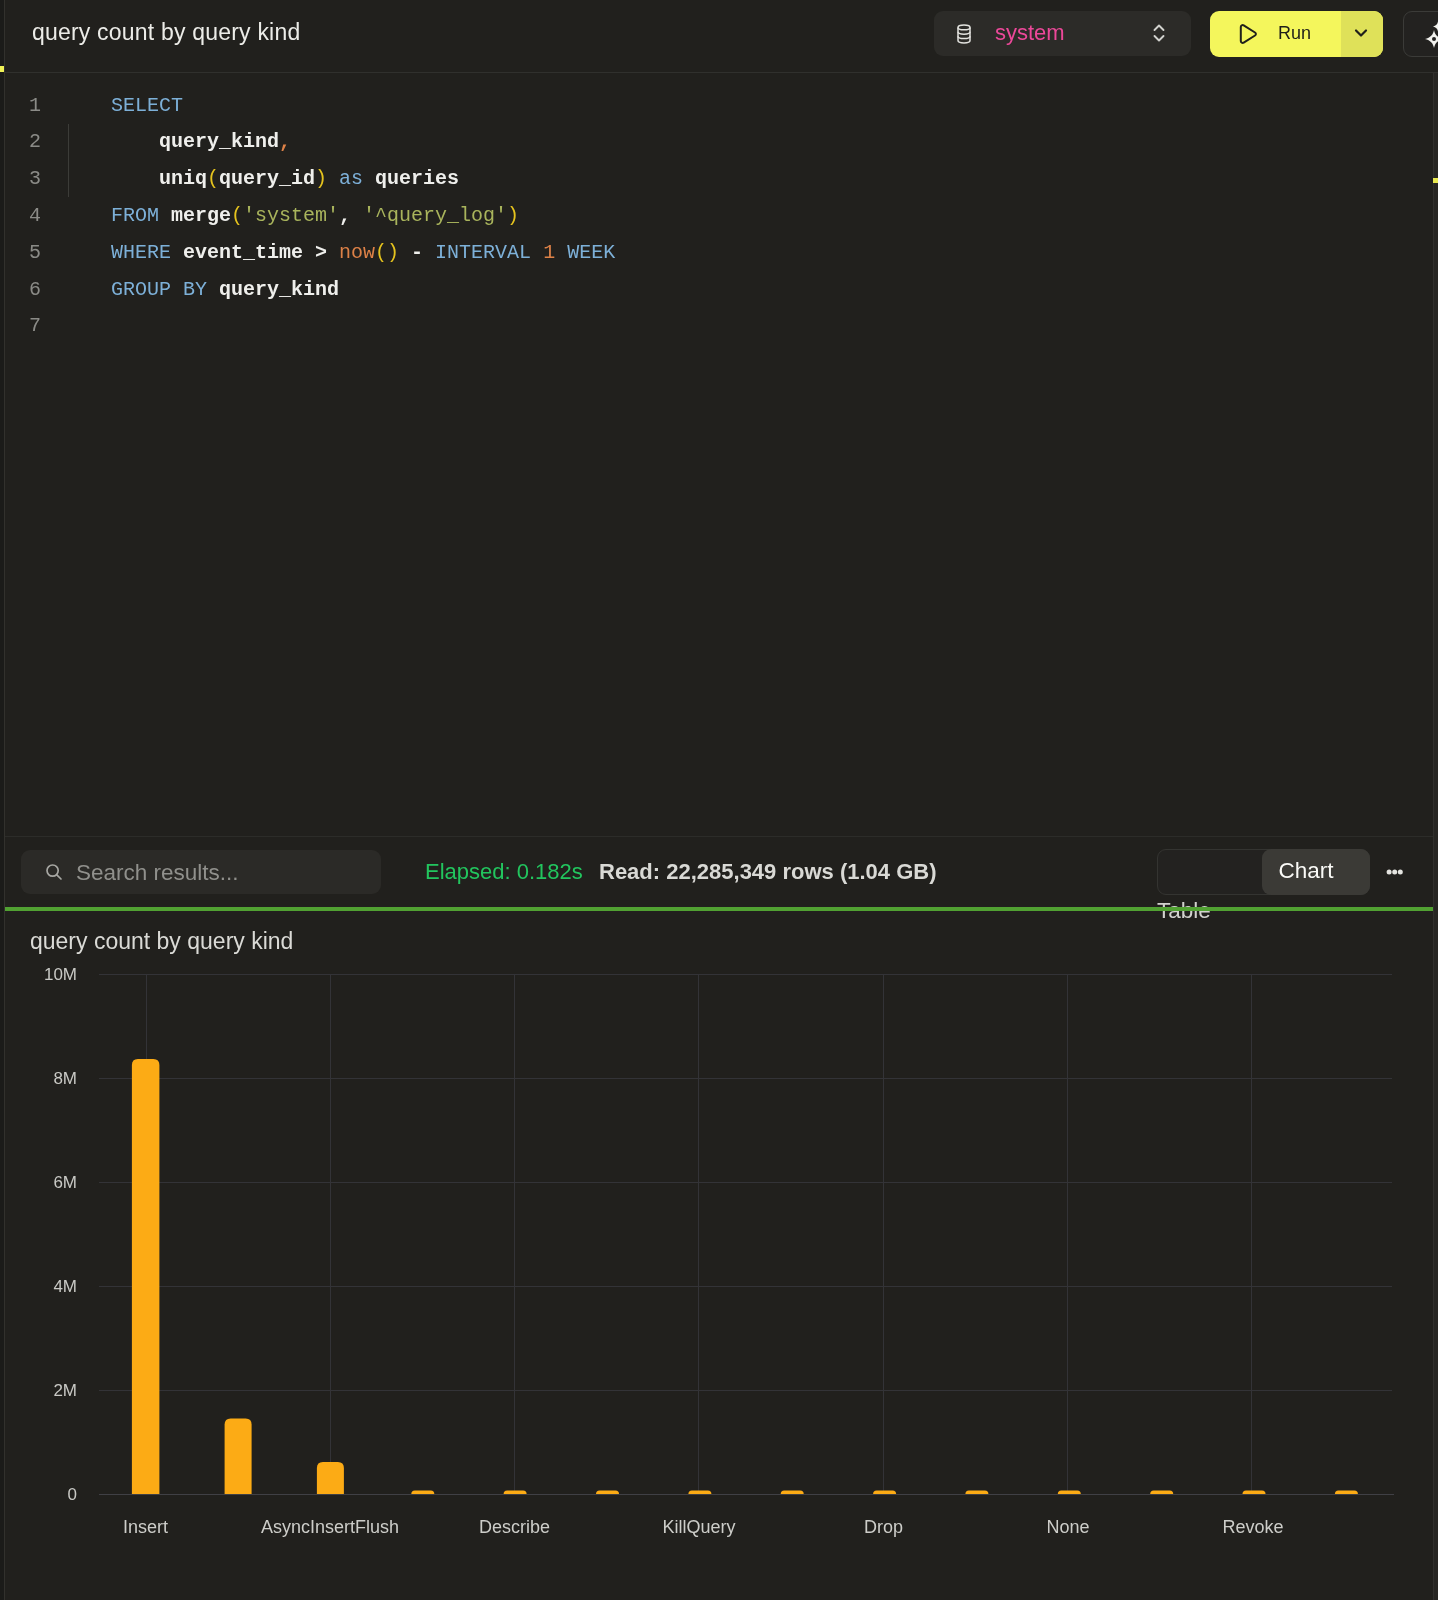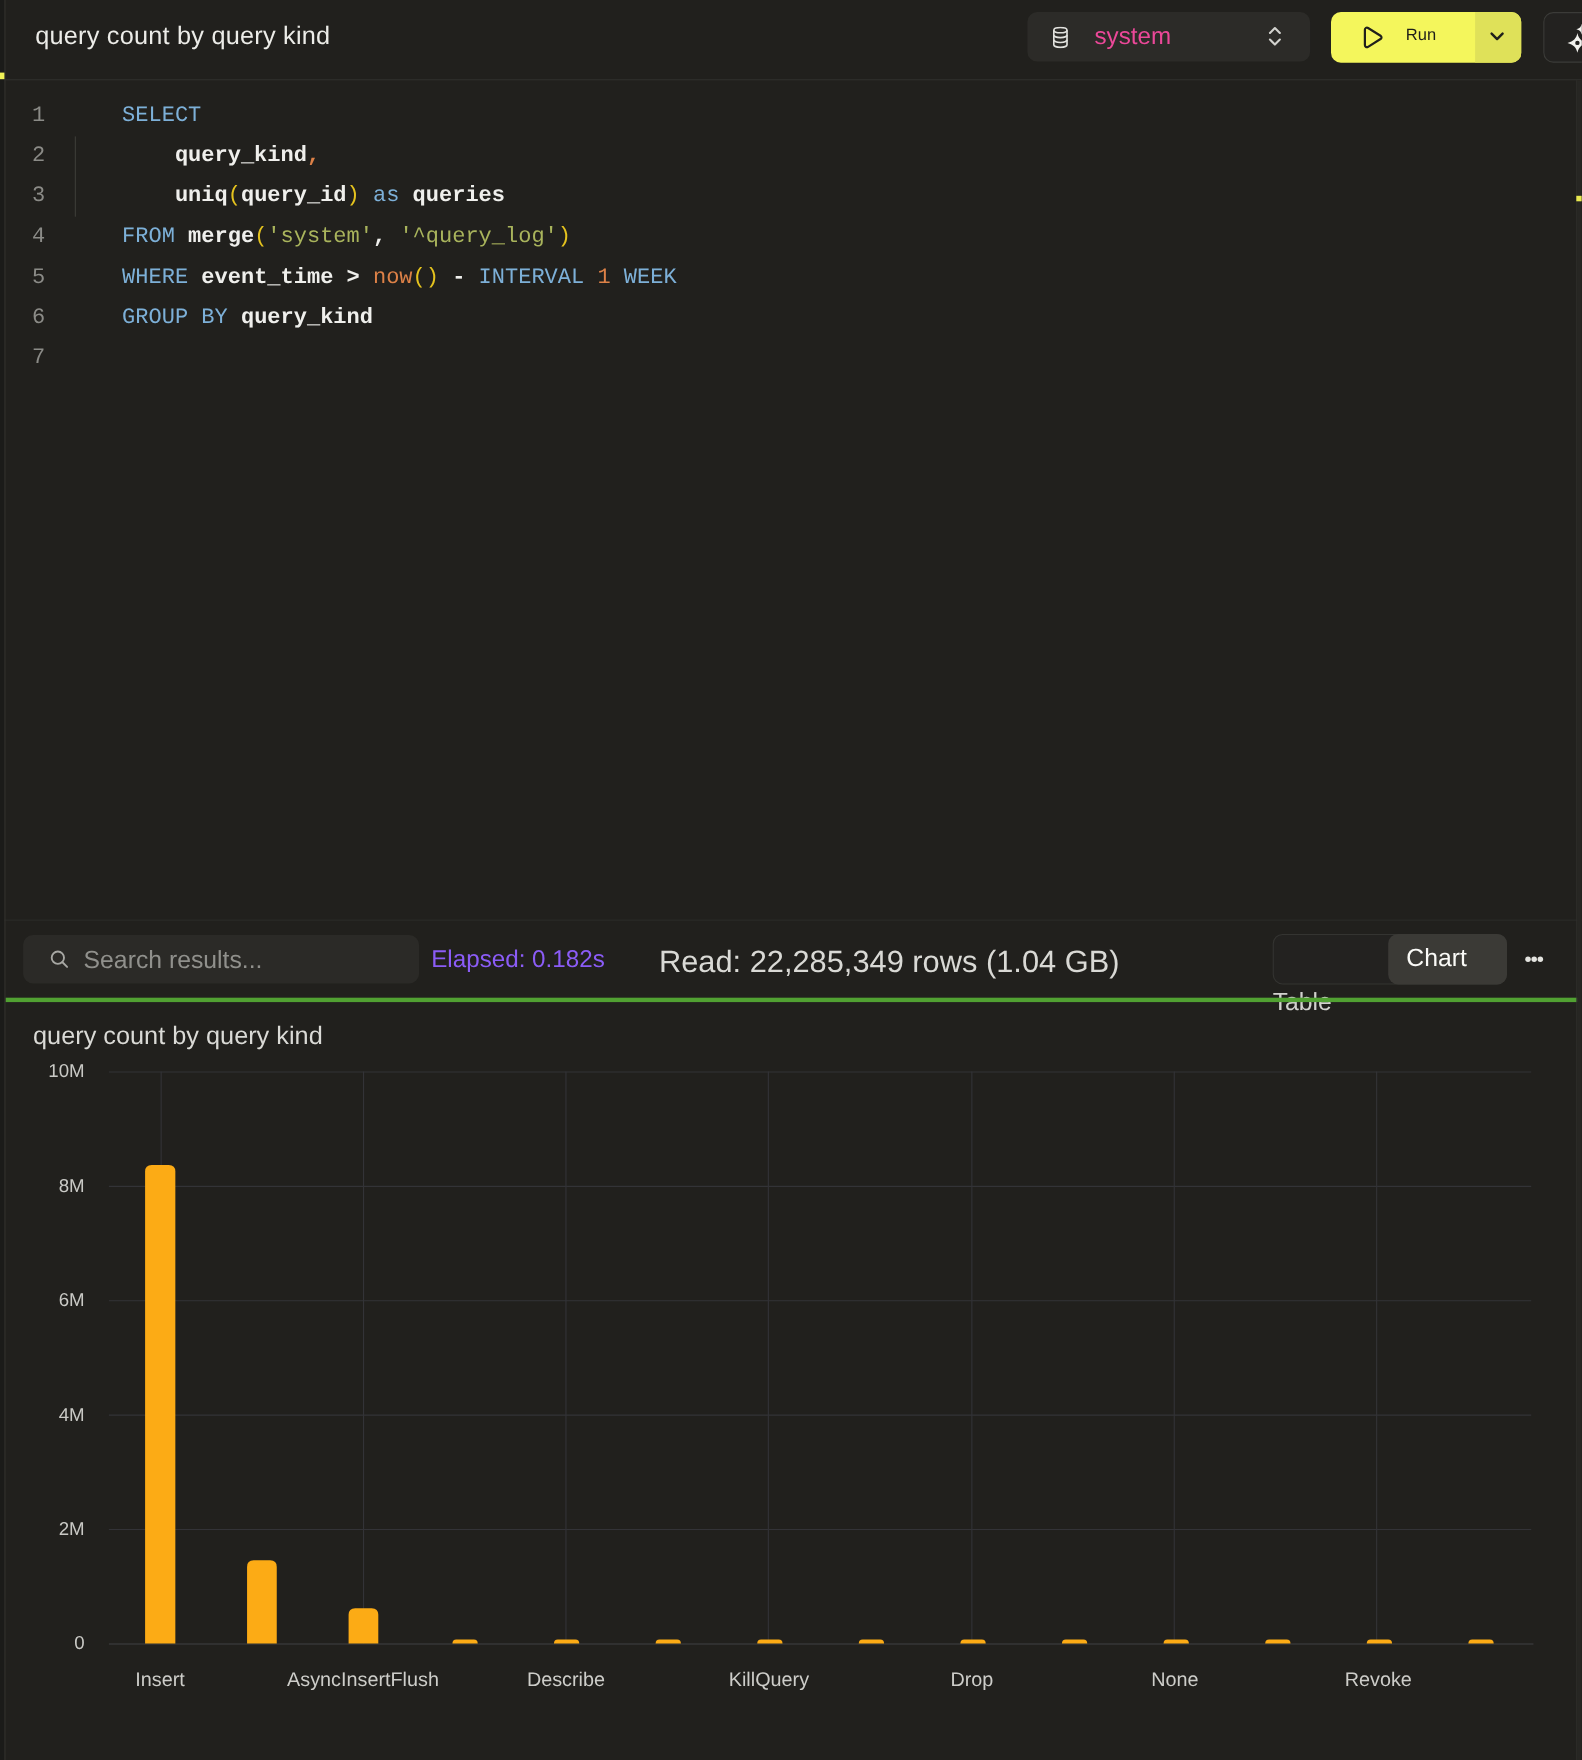--- a/index.html
+++ b/index.html
@@ -17,21 +17,21 @@
   #header { left:0; top:0; width:1438px; height:73px; border-bottom:1px solid #30302d; }
   #htitle { left:32px; top:19px; font-size:23px; color:#ececE8; letter-spacing:.2px; }
 
   #dbselect { left:934px; top:11px; width:257px; height:45px; border-radius:9px; background:#2c2b28; }
   #dbtext { left:995px; top:20px; font-size:22px; color:#ec4899; }
   #dbicon { left:956px; top:24px; }
   #dbchev { left:1150px; top:23px; }
 
   #runbtn { left:1210px; top:11px; width:173px; height:46px; border-radius:9px; background:#f4f65c; overflow:hidden; }
   #runsplit { position:absolute; left:131px; top:0; width:42px; height:46px; background:#dfe159; }
-  #runtext { left:1278px; top:23px; font-size:15px; color:#1e1e19; font-weight:500;}
+  #runtext { left:1278px; top:23px; font-size:18px; color:#1e1e19; font-weight:500;}
   #playic { left:1235px; top:22px; }
   #runchev { left:1352px; top:28px; }
 
   #aibtn { left:1403px; top:11px; width:60px; height:46px; border-radius:9px; background:#232220; border:1px solid #3b3b38; }
   #sparkles { left:1424px; top:20px; }
 
   
   #editor { left:0; top:74px; width:1438px; height:762px; }
   .ln { position:absolute; left:0; width:41px; text-align:right; color:#8b8b87;
         font-family:"Liberation Mono", monospace; font-size:20px; line-height:37px; height:37px;}
@@ -46,22 +46,22 @@
 
   
   #rstripline { left:1433px; top:73px; width:1px; height:1527px; background:#31302d; }
   #rstrip { left:1434px; top:73px; width:4px; height:1527px; background:#272623; }
   #rtick { left:1433px; top:178px; width:5px; height:5px; background:#e8e84f; }
 
   
   #tbline { left:0; top:836px; width:1438px; height:1px; background:#2c2c29; }
   #search { left:21px; top:850px; width:360px; height:44px; border-radius:9px; background:#2b2a27; }
   #searchph { left:76px; top:860px; font-size:22.5px; color:#90908c; }
-  #elapsed { left:392px; top:859px; font-size:22px; color:#8b5cf6; }
-  #read { left:599px; top:859px; font-size:28px; color:#d9d9d5; }
+  #elapsed { left:425px; top:859px; font-size:22px; color:#22c55e; }
+  #read { left:599px; top:859px; font-size:22px; color:#d9d9d5;font-weight:bold; }
   #toggle { left:1157px; top:849px; width:213px; height:46px; border-radius:9px; background:#232220; border:1px solid #343431; }
   #chartseg { left:1262px; top:849px; width:108px; height:46px; border-radius:9px; background:#3b3a36; }
   #tabletxt { left:1157px; top:898px; width:106px; font-size:22.5px; color:#d2d2ce; }
   #charttxt { left:1262px; top:858px; width:88px; text-align:center; font-size:22.5px; color:#fafaf7; }
   
 
   #greenline { left:5px; top:907px; width:1429px; height:4px; background:#51a132; }
 
   
   #ctitle { left:30px; top:928px; font-size:23px; color:#dadad6; }

